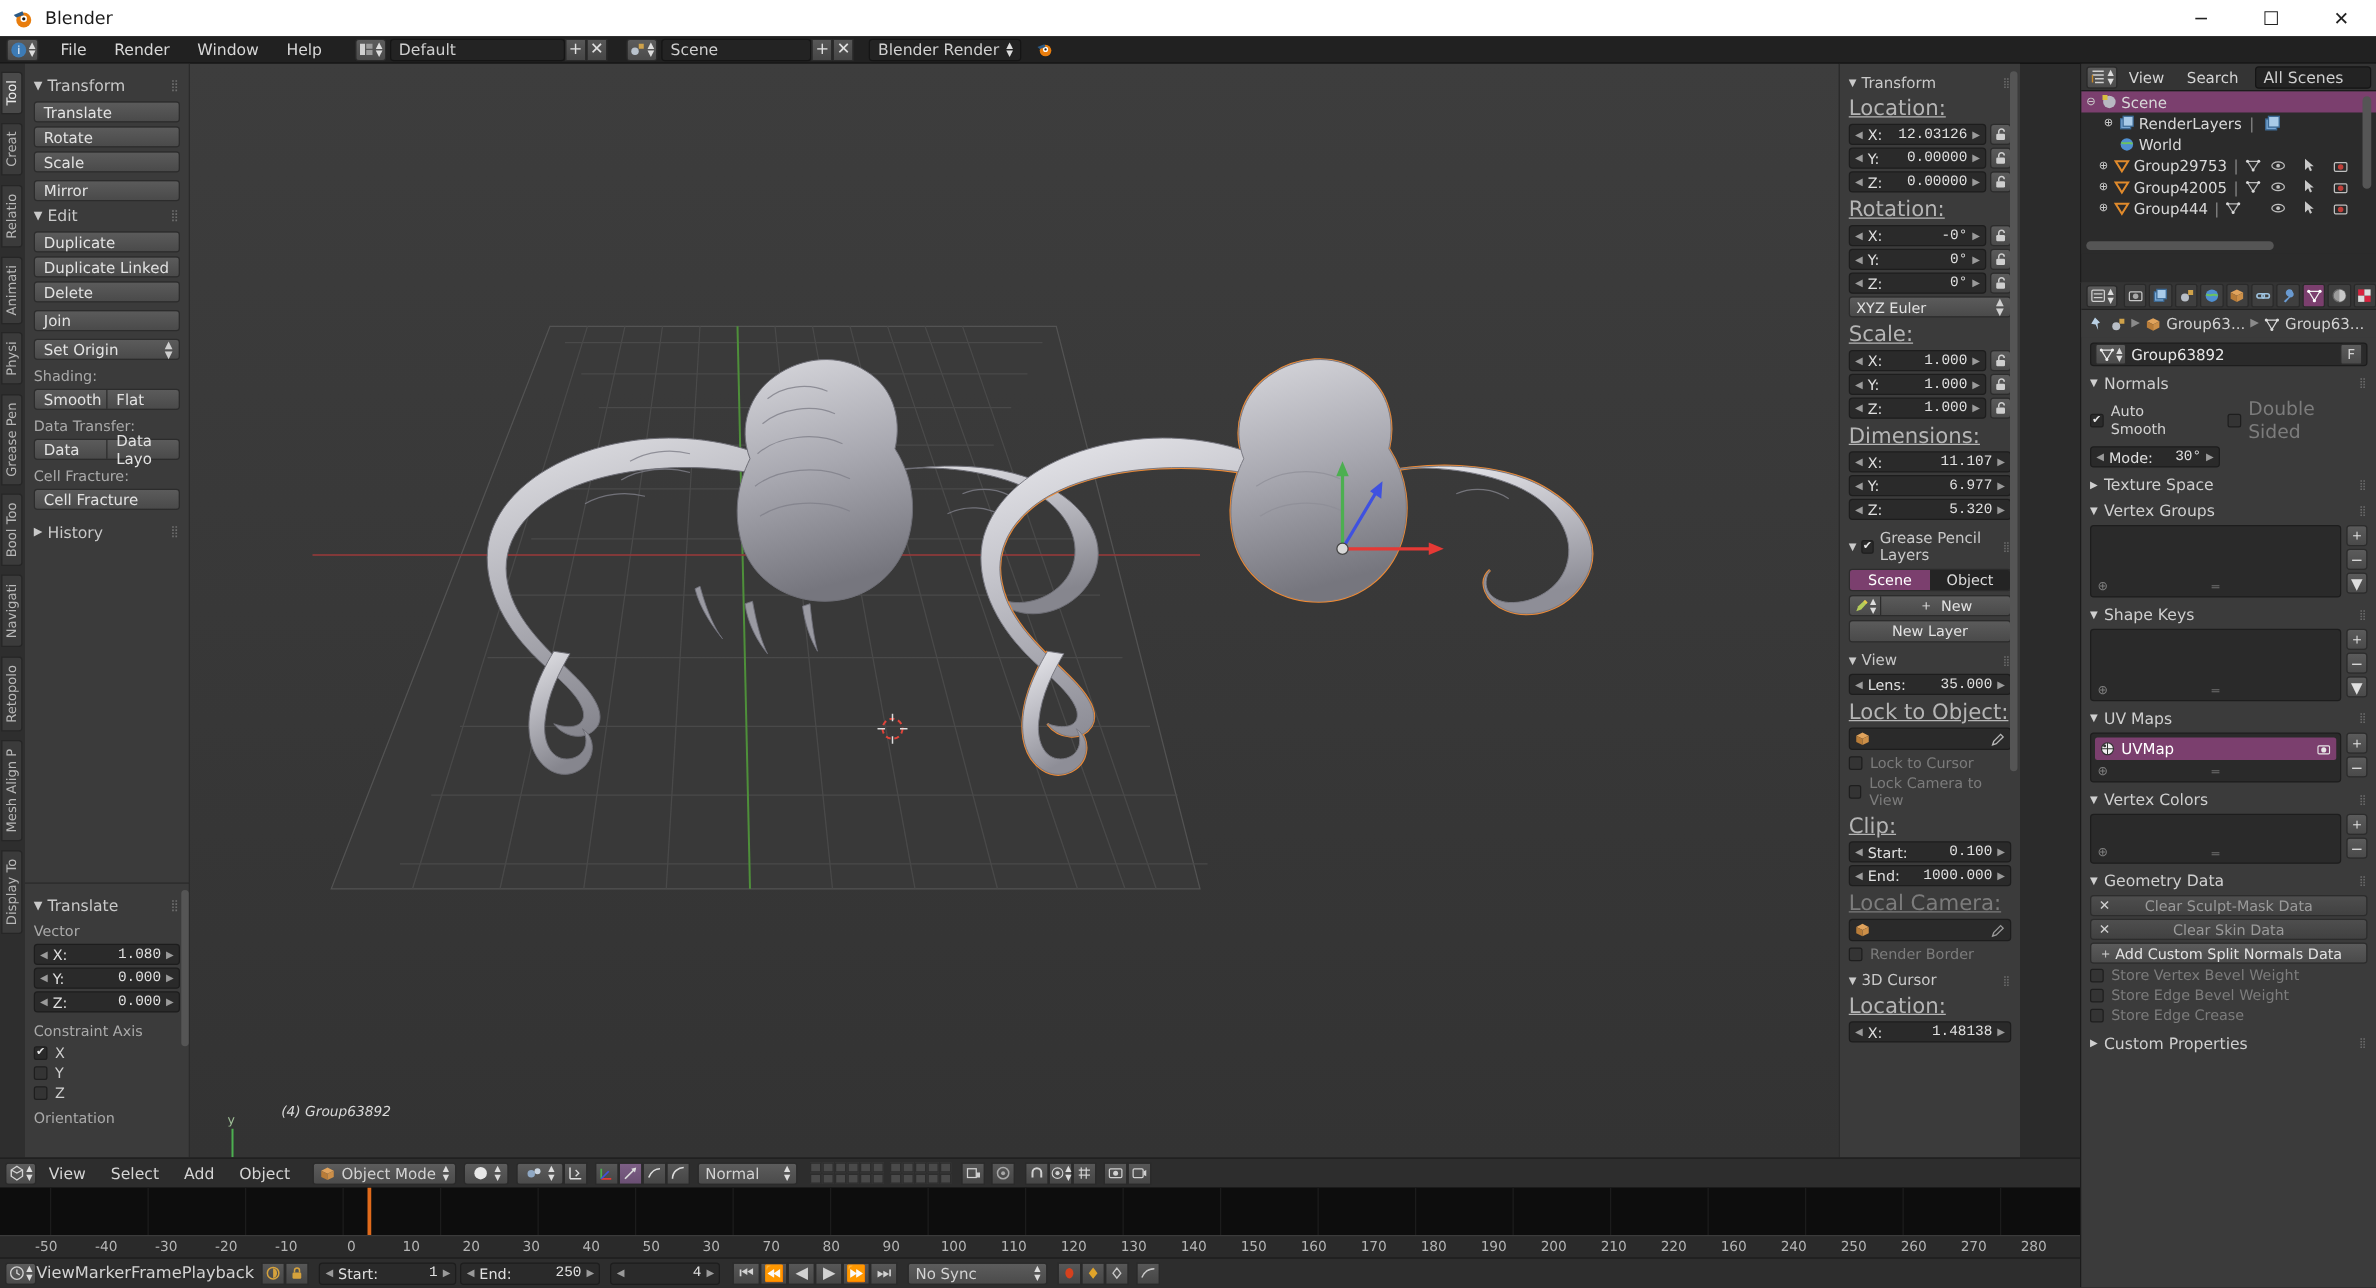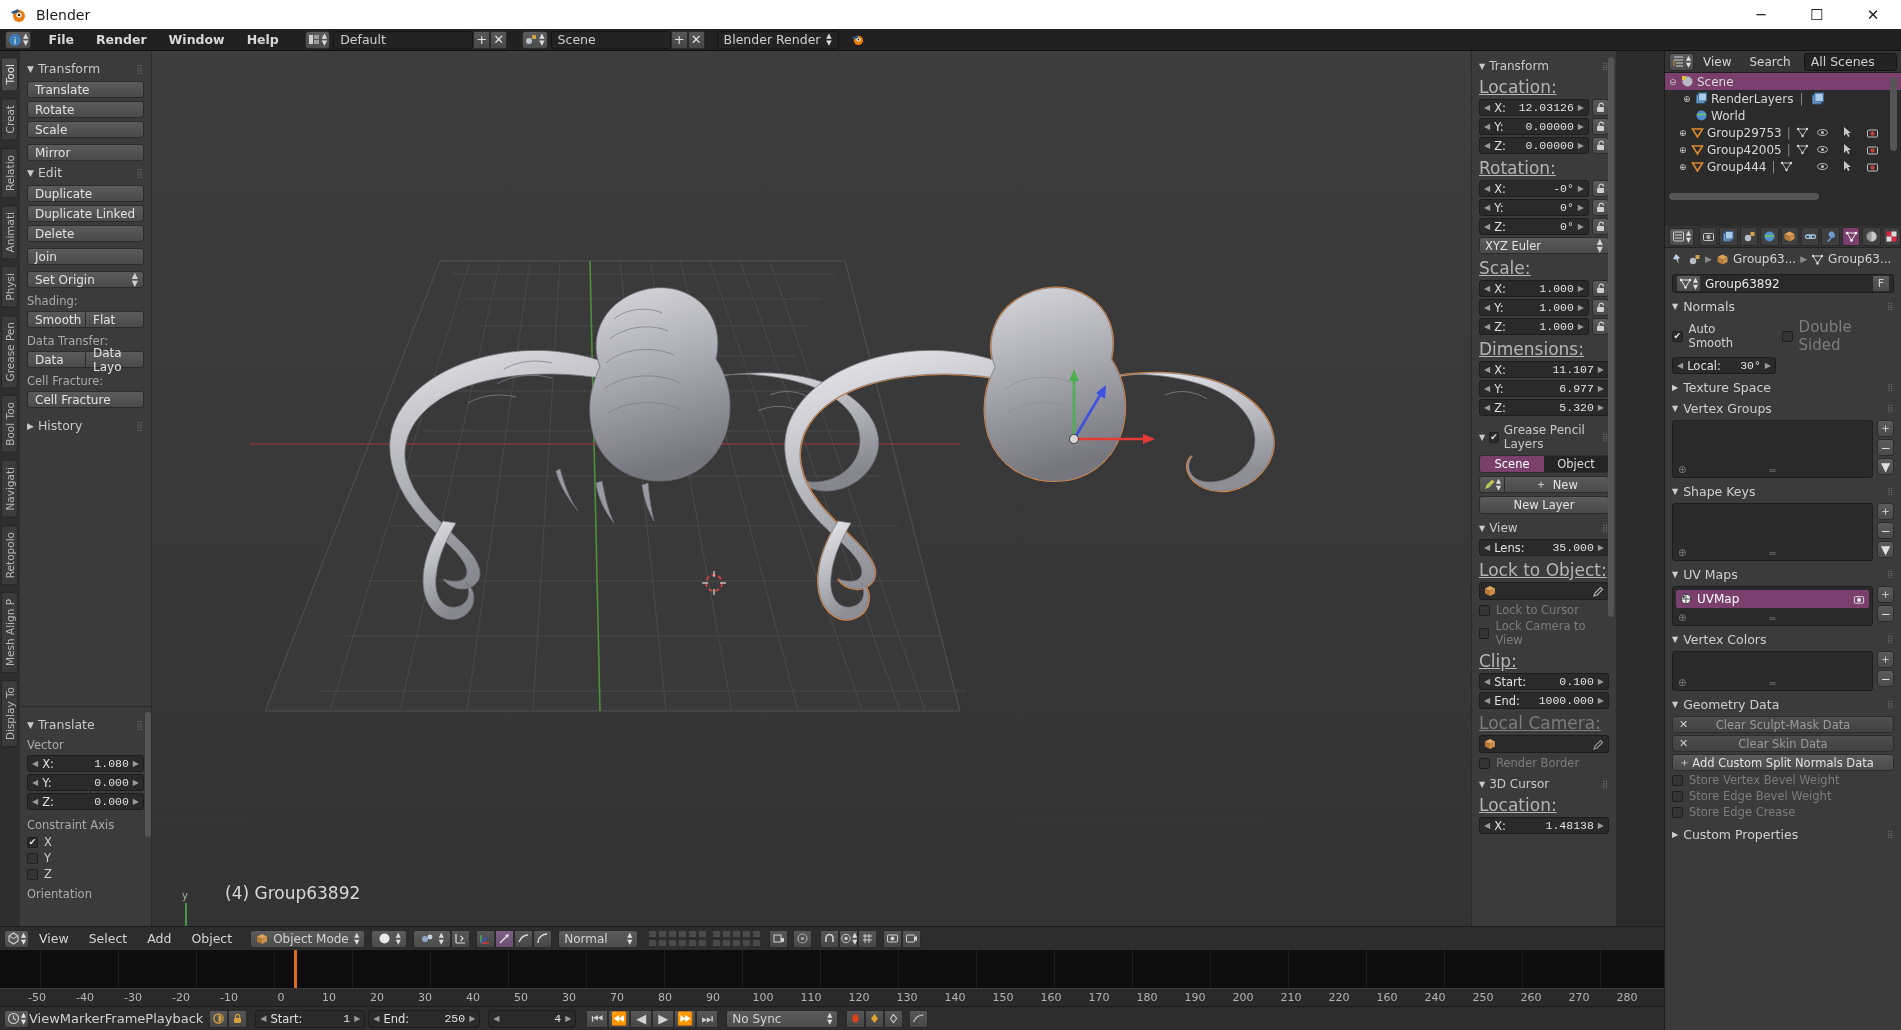--- a/index.html
+++ b/index.html
@@ -28,41 +28,41 @@
     position:absolute; left:0; top:29px; width:1901px; height:22px;
     background:#212121; display:flex; align-items:center;
     border-bottom:1px solid #111;
   }
   .hdr-iconbtn {
     height:18px; background:linear-gradient(#5c5c5c,#4b4b4b);
     border:1px solid #2a2a2a; border-radius:3px;
     display:flex; align-items:center; padding:0 2px; margin-left:5px;
   }
   .hdr-menu { display:flex; align-items:center; gap:0; margin-left:6px; }
-  .hdr-menu span { padding:0 11px; font-size:12.5px; color:#d8d8d8;font-weight:bold; }
+  .hdr-menu span { padding:0 11px; font-size:12.5px; color:#d8d8d8; }
   .dropdown {
     height:18px; background:#232323; border:1px solid #151515; border-radius:3px;
     display:flex; align-items:center; padding:0 6px; color:#cfcfcf; font-size:12.5px;
   }
   .sq-btn {
     width:17px; height:18px; background:linear-gradient(#575757,#464646);
     border:1px solid #2a2a2a; display:flex; align-items:center; justify-content:center;
     font-size:13px; color:#e0e0e0; line-height:1;
   }
   .stat { color:#c8c8c8; font-size:12px; white-space:nowrap; }
 
   
   .viewport {
     position:absolute; left:0; top:51px; width:1471px; height:875px;
     background:#393939; overflow:hidden;
   }
   .vp-canvas { position:absolute; inset:0;
     background:linear-gradient(#3b3b3b,#343434); }
   .vp-label { position:absolute; left:176px; top:66px; font-size:12.5px; color:#d8d8d8; }
-  .vp-objlabel { position:absolute; left:224px; top:894px; font-size:17px; color:#d8d8d8; }
+  .vp-objlabel { position:absolute; left:224px; top:894px; font-size:11px; color:#d8d8d8;font-style:italic; }
 
   
   .tabstrip {
     position:absolute; left:0; top:51px; width:20px; height:875px;
     background:#2e2e2e; padding-top:6px;
   }
   .vtab {
     width:17px; margin:0 0 7px 1px; background:#3b3b3b;
     border:1px solid #262626; border-radius:3px 0 0 3px;
     writing-mode:vertical-rl; text-orientation:mixed;
@@ -1459,21 +1459,21 @@
         <span class="grip">⣿</span>
       </div>
       <div style="display:flex;align-items:center;gap:6px;margin-bottom:3px">
         <span class="cb on">✔</span>
         <span style="font-size:11.5px">Auto Smooth</span>
         <span class="cb" style="margin-left:16px"></span>
         <span class="dim-text" style="font-size:15px">Double Sided</span>
       </div>
       <div class="numfield" style="width:104px">
         <span class="ar l">◀</span>
-        <span class="lbl">Local:</span>
+        <span class="lbl">Mode:</span>
         <span class="val">30°</span>
         <span class="ar r">▶</span>
       </div>
 
       <div class="pr-head">
         <span class="tri">▶</span>
         <span>Texture Space</span>
         <span class="grip">⣿</span>
       </div>
 

